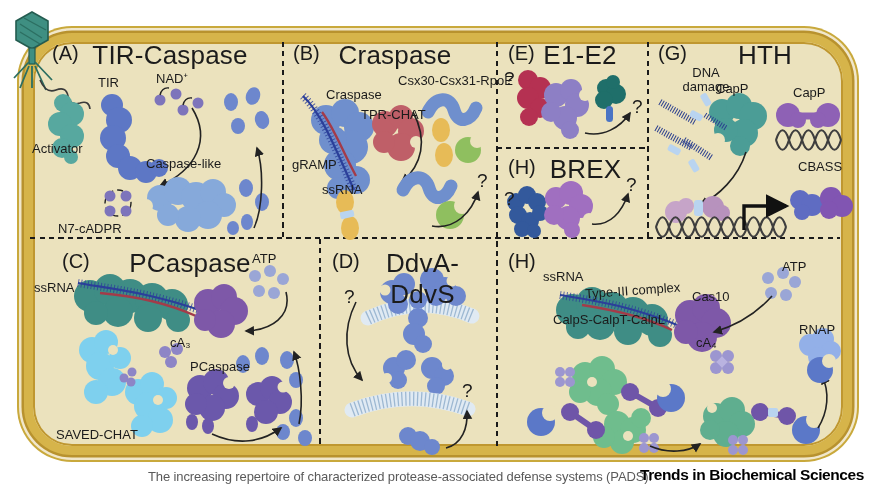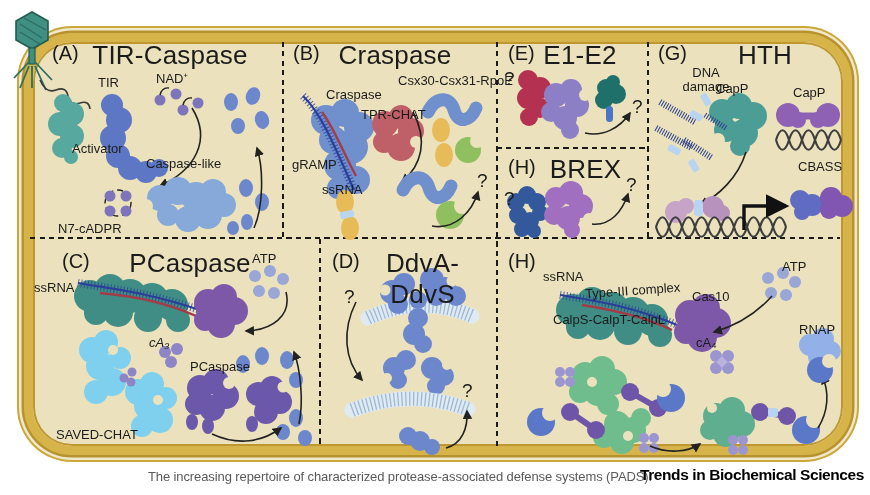--- a/index.html
+++ b/index.html
@@ -503,21 +503,21 @@
         <circle cx="820" cy="370" r="13" fill="#5b78c8"></circle>
           <circle cx="829" cy="361" r="7" fill="#ebe2bd"></circle>
       </g>
     </g>
   </svg>
 
   <span class="letter" style="left:52px;top:42px;">(A)</span>
   <span class="title" style="left:90px;top:40px;width:160px;">TIR-Caspase</span>
   <span class="lbl" style="left:98px;top:76px;">TIR</span>
   <span class="lbl" style="left:156px;top:72px;">NAD⁺</span>
-  <span class="lbl" style="left:32px;top:142px;margin-left:40px;">Activator</span>
+  <span class="lbl" style="left:32px;top:142px;">Activator</span>
   <span class="lbl" style="left:146px;top:157px;">Caspase-like</span>
   <span class="lbl" style="left:58px;top:200px;margin-top:22px;">N7-cADPR</span>
 
   <span class="letter" style="left:293px;top:42px;">(B)</span>
   <span class="title" style="left:330px;top:40px;width:130px;">Craspase</span>
   <span class="lbl" style="left:398px;top:74px;">Csx30-Csx31-RpoE</span>
   <span class="lbl" style="left:326px;top:88px;">Craspase</span>
   <span class="lbl" style="left:361px;top:108px;">TPR-CHAT</span>
   <span class="lbl" style="left:292px;top:158px;">gRAMP</span>
   <span class="lbl" style="left:322px;top:183px;">ssRNA</span>
@@ -537,21 +537,21 @@
   <span class="title" style="left:720px;top:40px;width:90px;">HTH</span>
   <span class="lbl wrap2" style="left:654px;top:66px;">DNA damage</span>
   <span class="lbl" style="left:716px;top:82px;">CapP</span>
   <span class="lbl" style="left:793px;top:86px;">CapP</span>
   <span class="lbl" style="left:798px;top:160px;">CBASS</span>
 
   <span class="letter" style="left:62px;top:250px;">(C)</span>
   <span class="title" style="left:120px;top:248px;width:140px;">PCaspase</span>
   <span class="lbl" style="left:252px;top:252px;">ATP</span>
   <span class="lbl" style="left:34px;top:281px;">ssRNA</span>
-  <span class="lbl" style="left:149px;top:336px;font-style:italic;">cA₃</span>
+  <span class="lbl" style="left:170px;top:336px;">cA₃</span>
   <span class="lbl" style="left:190px;top:360px;">PCaspase</span>
   <span class="lbl" style="left:56px;top:428px;">SAVED-CHAT</span>
 
   <span class="letter" style="left:332px;top:250px;">(D)</span>
   <span class="title" style="left:360px;top:248px;width:125px;">DdvA-DdvS</span>
   <span class="q" style="left:344px;top:286px;">?</span>
   <span class="q" style="left:462px;top:380px;">?</span>
 
   <span class="letter" style="left:508px;top:250px;">(H)</span>
   <span class="lbl" style="left:543px;top:270px;">ssRNA</span>

